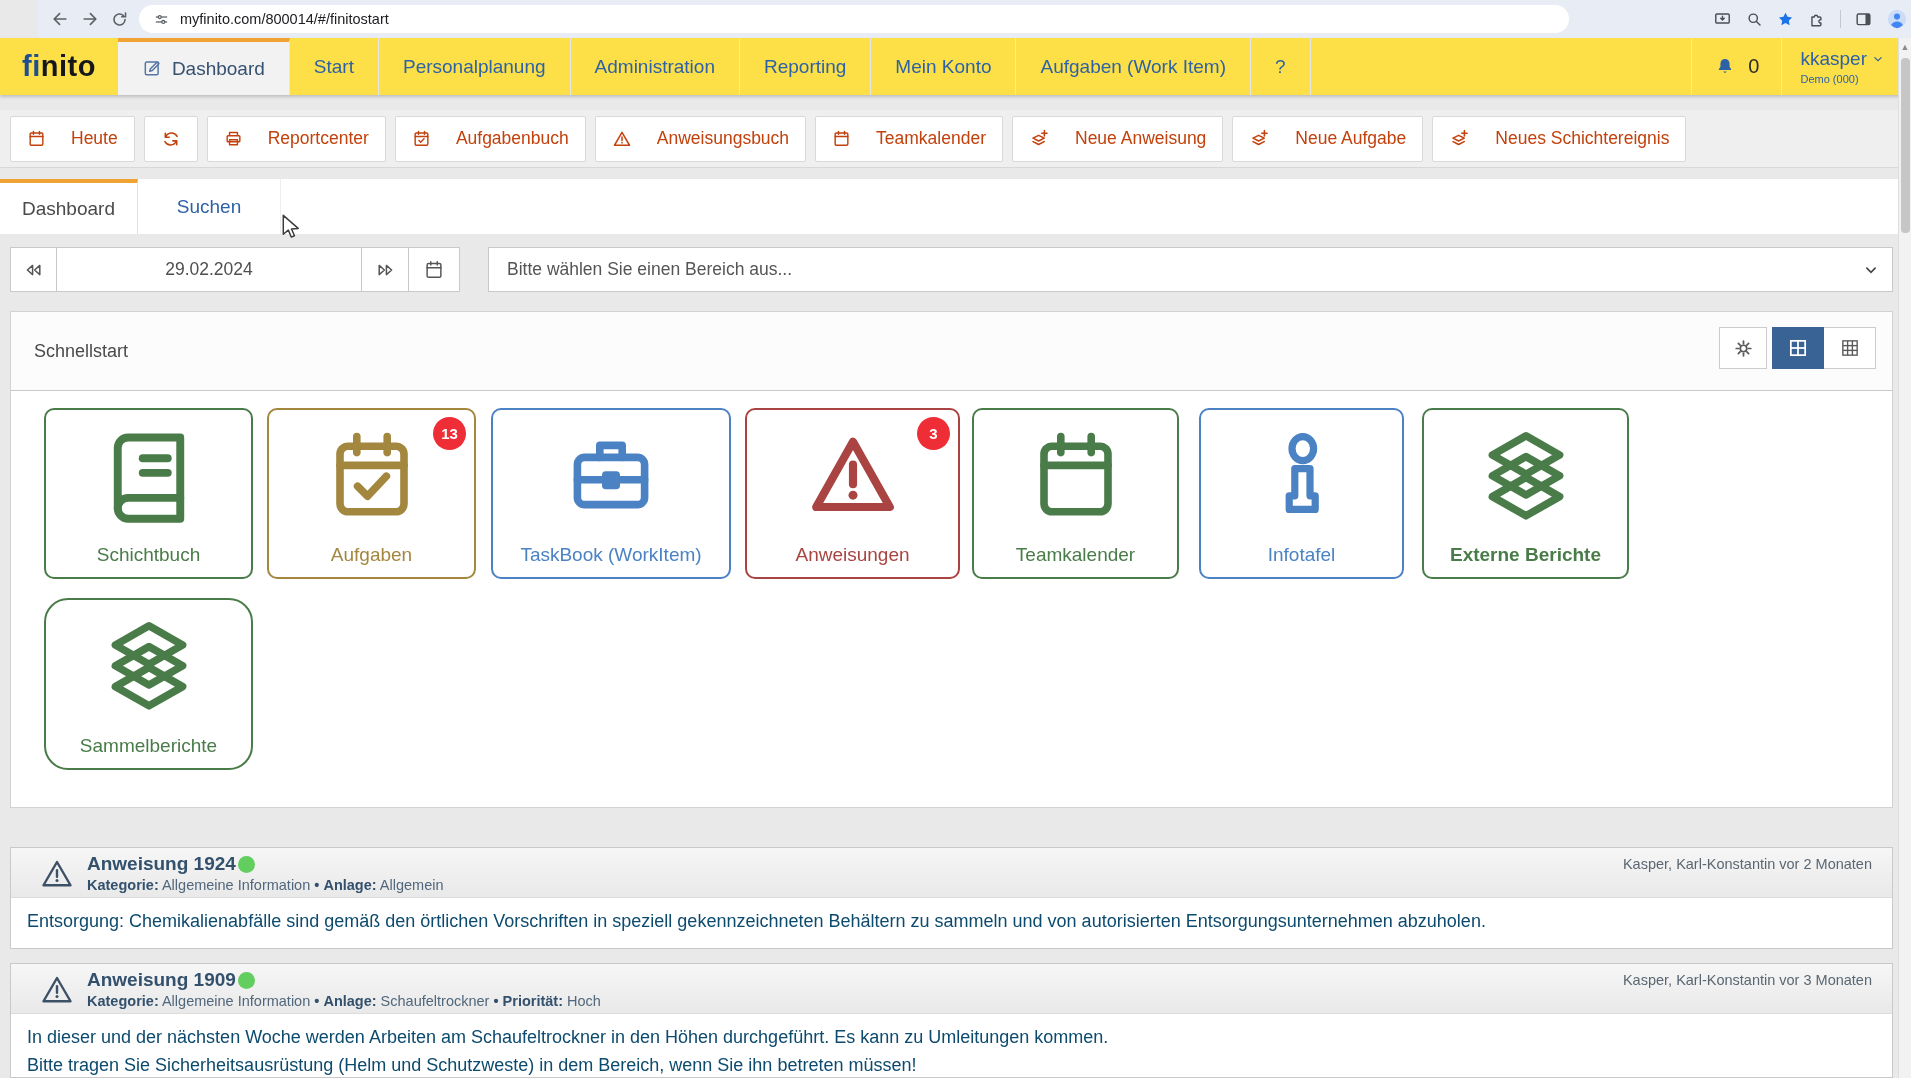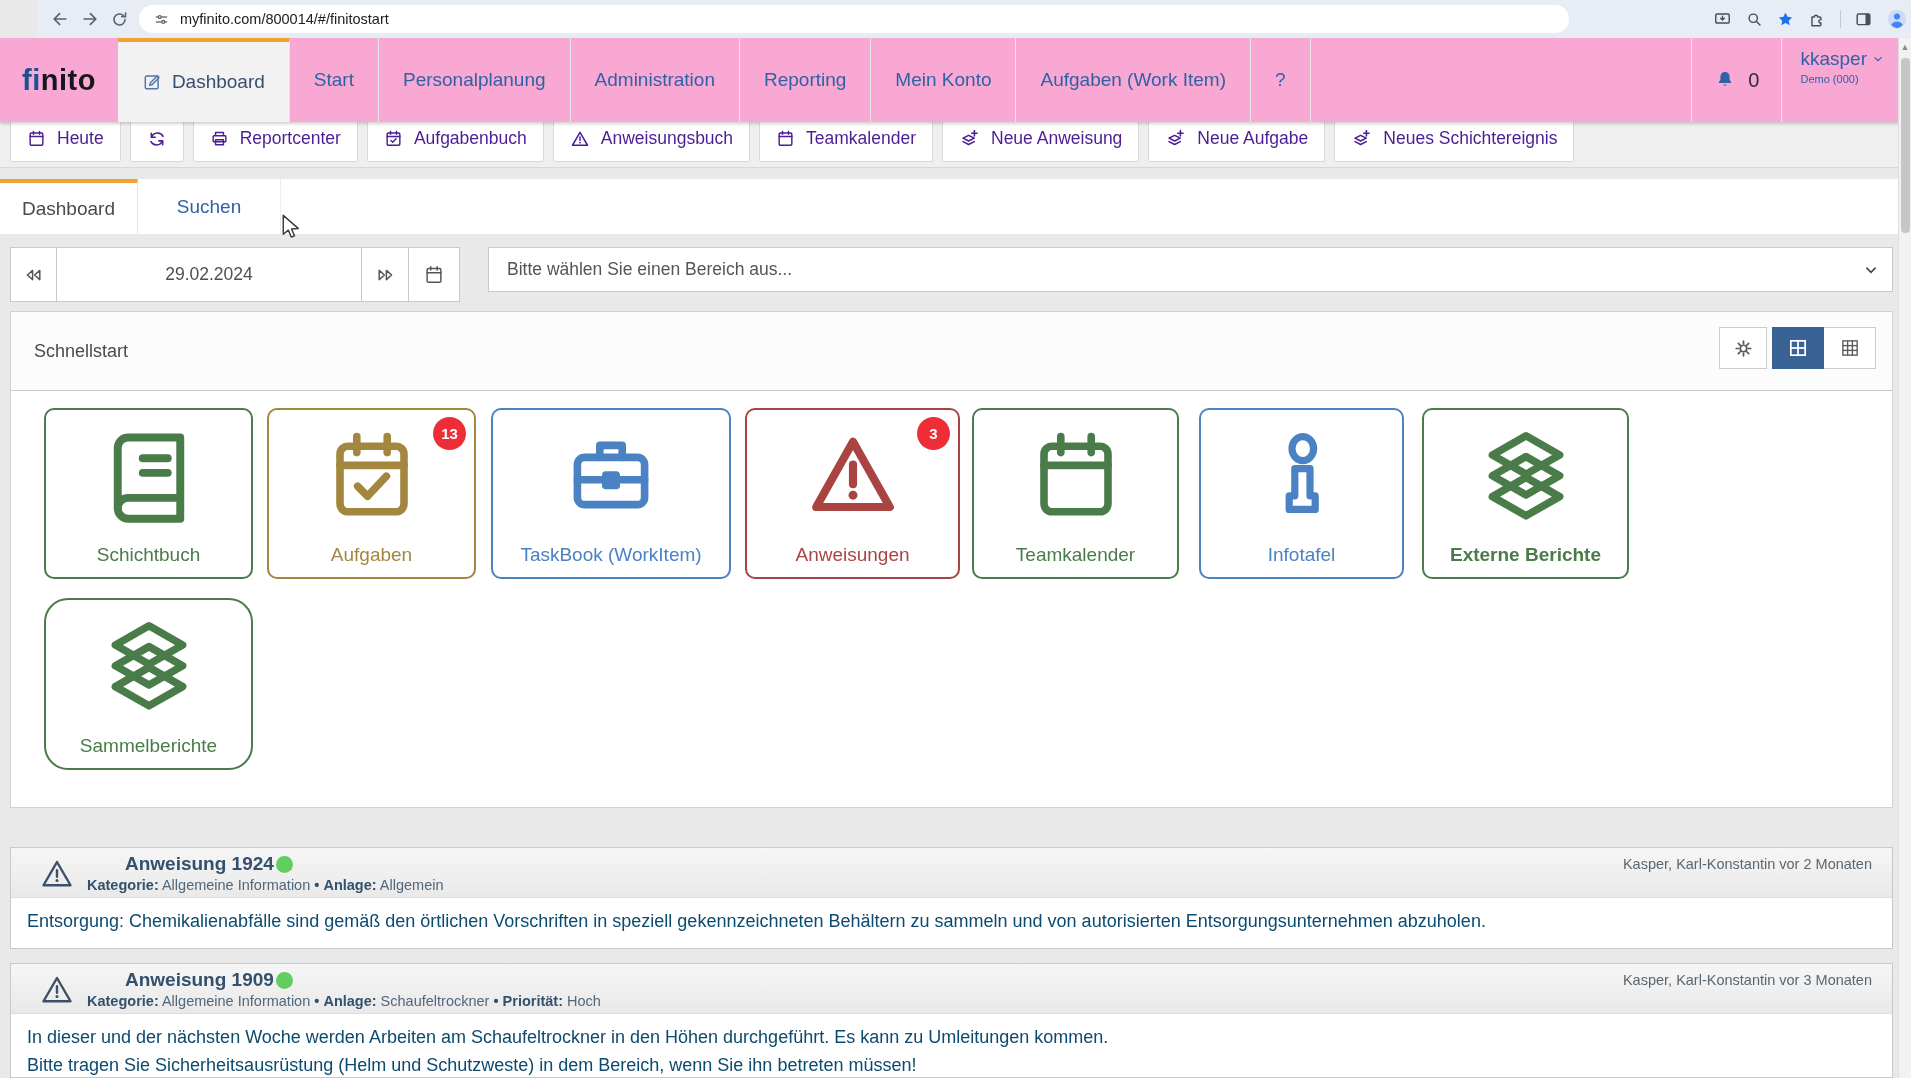--- a/index.html
+++ b/index.html
@@ -14,51 +14,51 @@
   
   .browser { position:absolute; left:0; top:0; width:1911px; height:38px;
     background:#e8ecf5; display:flex; align-items:center; padding:0 12px; gap:10px;margin-left:38px; }
   .b-nav { color:#5c6066; }
   .omnibox { flex:1; max-width:1430px; height:28px; background:#fff; border-radius:14px;
     display:flex; align-items:center; padding:0 14px; gap:10px; color:#202124; font-size:14.5px; }
   .b-right { display:flex; align-items:center; gap:13px; color:#4a4e55; margin-left:auto; }
   .b-sep { width:1px; height:18px; background:#c3c8d4; }
 
   
-  .appnav { position:absolute; left:0; top:38px; width:1911px; height:84px; background:#f9a8d4;
+  .appnav { position:absolute; left:0; top:38px; width:1911px; height:57px; background:#fde047;
     display:flex; align-items:stretch; box-shadow:0 2px 3px rgba(0,0,0,.18); z-index:5; }
   .brand { display:flex; align-items:center; padding:0 22px; font-size:29px; font-weight:bold; letter-spacing:.5px; }
   .brand .p1 { color:#1d4f91; } .brand .p2 { color:#15171c; }
   .nav-item { display:flex; align-items:center; padding:0 24px; font-size:19px; color:#2e62a6;
     border-right:1px solid #e6e6e6; cursor:default; }
   .nav-item:first-of-type { border-left:1px solid #e6e6e6; }
   .nav-active { display:flex; align-items:center; gap:9px; padding:0 24px; background:#f2f2f2;
     border-top:4px solid #f0a332; border-right:1px solid #e6e6e6; color:#36506f; font-size:19px; }
   .nav-spacer { flex:1; }
   .bell-group { display:flex; align-items:center; gap:12px; padding:0 22px; border-left:1px solid #e6e6e6; }
   .bell-count { font-size:20px; color:#2d2d2d; }
   .user-group { padding:10px 26px 0 18px; border-left:1px solid #e6e6e6; }
   .user-name { color:#2e62a6; font-size:19px; display:flex; align-items:center; gap:4px; }
   .user-org { color:#2e62a6; font-size:11px; margin-top:3px; }
 
   
   .toolbar { position:absolute; left:0; top:110px; width:1911px; height:58px; background:#efefef;
     border-bottom:1px solid #d8d8d8; display:flex; align-items:center; padding-left:10px; gap:9px; }
   .tbtn { height:46px; background:#fff; border:1px solid #d9d9d9; border-radius:2px;
-    display:inline-flex; align-items:center; gap:11px; padding:8px 16px; color:#4c1d95; font-size:17.5px; cursor:default; }
+    display:inline-flex; align-items:center; gap:25px; padding:8px 16px; color:#c2410c; font-size:17.5px; cursor:default; }
 
   
   .tabstrip { position:absolute; left:0; top:179px; width:1911px; height:55px; background:#fff; }
   .tab { position:absolute; top:0; height:55px; display:flex; align-items:center; justify-content:center; font-size:19px; }
   .tab-active { left:0; width:138px; border-top:4px solid #f0a332; border-right:1px solid #e2e2e2; color:#4a4a4a; background:#fff; }
   .tab-idle { left:138px; width:143px; color:#2e62a6; border-right:1px solid #eee; }
 
   
   .datebar { position:absolute; left:0; top:247px; width:1911px; height:45px; }
-  .dgroup { position:absolute; left:10px; top:0; height:55px; display:flex; }
+  .dgroup { position:absolute; left:10px; top:0; height:45px; display:flex; }
   .dcell { background:#fff; border:1px solid #c9c9c9; border-left:none; display:flex; align-items:center; justify-content:center; color:#555; }
   .dcell:first-child { border-left:1px solid #c9c9c9; }
   .d-date { width:305px; font-size:17.5px; color:#4f4f4f; }
   .d-arrow { width:47px; } .d-cal { width:51px; }
   .areaselect { position:absolute; left:488px; top:0; width:1405px; height:45px; background:#fff;
     border:1px solid #c9c9c9; display:flex; align-items:center; padding:0 40px 0 18px; font-size:17.5px; color:#555; }
   .areaselect .chev { position:absolute; right:12px; color:#444; }
 
   
   .panel { position:absolute; left:10px; top:311px; width:1883px; height:497px; background:#fff; border:1px solid #d2d2d2; }
@@ -73,21 +73,21 @@
   .tile { position:absolute; background:#fff; border:2px solid #4a7c49; border-radius:10px; color:#4a7c49; }
   .tile .tlabel { position:absolute; left:0; right:0; bottom:11px; text-align:center; font-size:19px; }
   .tile .ticon { position:absolute; left:50%; top:17px; transform:translateX(-50%); }
   .badge { position:absolute; top:7px; right:8px; width:33px; height:33px; border-radius:50%;
     background:#ef2d36; color:#fff; font-size:15px; font-weight:bold; display:flex; align-items:center; justify-content:center; }
 
   
   .notice { position:absolute; left:10px; width:1883px; background:#fff; border:1px solid #c9c9c9; }
   .n-head { height:50px; background:linear-gradient(#f6f6f6,#e9e9e9); border-bottom:1px solid #ddd; position:relative; }
   .n-warn { position:absolute; left:28px; top:8px; color:#3d5166; }
-  .n-titlerow { position:absolute; left:76px; top:5px; display:flex; align-items:center; gap:2px;margin-left:38px; }
+  .n-titlerow { position:absolute; left:76px; top:5px; display:flex; align-items:center; gap:2px; }
   .n-title { font-size:19px; font-weight:bold; color:#33516d; }
   .n-dot { width:17px; height:17px; border-radius:50%; background:#62ce5f; }
   .n-meta { position:absolute; left:76px; top:29px; font-size:14.5px; color:#51677c; }
   .n-meta b { color:#33516d; }
   .n-author { position:absolute; right:20px; top:8px; font-size:14.5px; color:#5a6772; }
   .n-body { padding:10px 16px 12px; font-size:18px; color:#0c4a6e; line-height:1.55; }
 
   
   .scrollbar { position:absolute; right:0; top:38px; width:13px; height:1040px; background:#f2f2f2;
     border-left:1px solid #dedede; z-index:9; }

